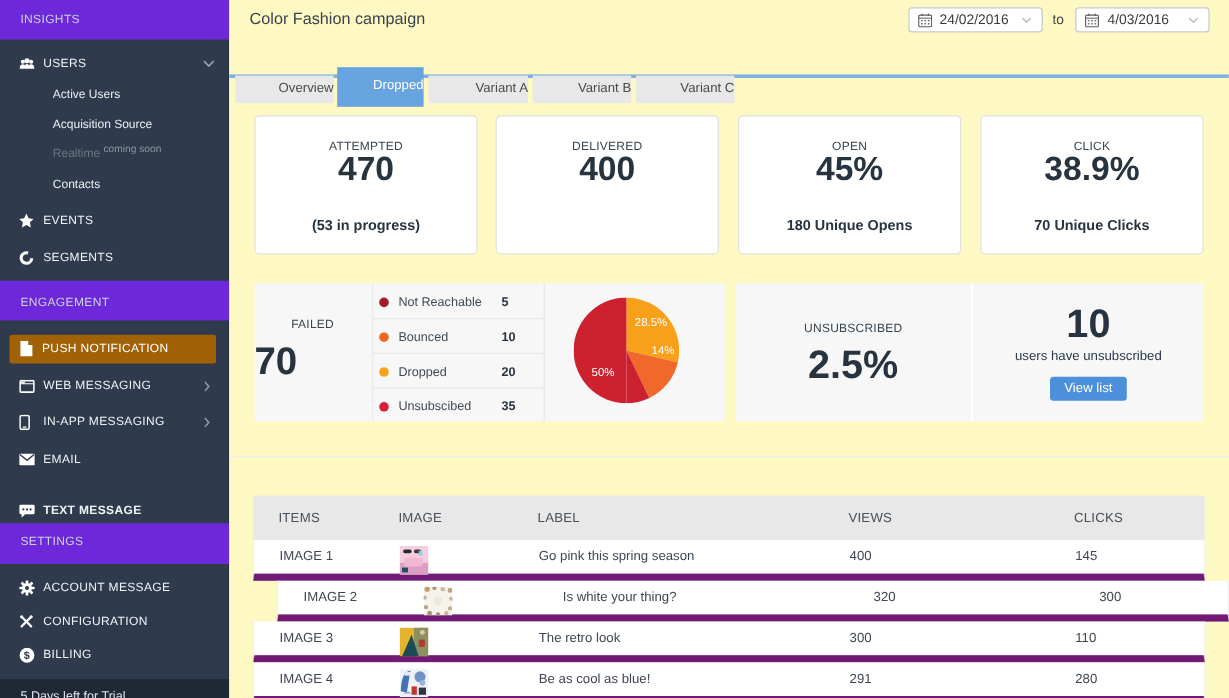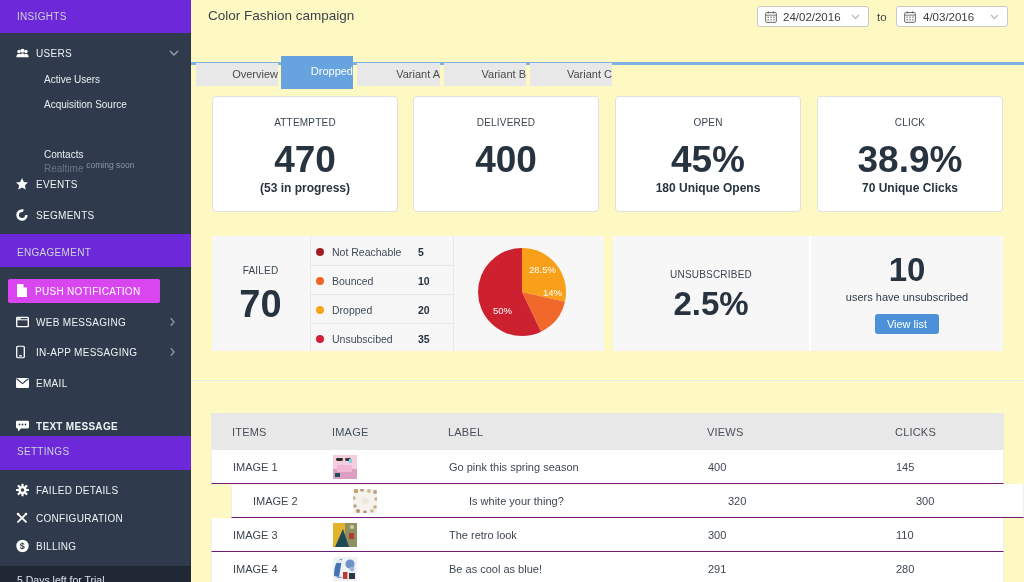--- a/index.html
+++ b/index.html
@@ -7,47 +7,47 @@
 
 #side { position:absolute; left:0; top:0; width:191px; height:582px; background:#2f3b4c; border-right:1px solid #273344; }
 #side .band { position:absolute; left:0; width:191px; background:#6d28d9; }
 #side .band span { position:absolute; left:17px; font-size:10px; letter-spacing:0.3px; color:#ccd3db; }
 .nav-item { position:absolute; left:0; width:191px; height:26px; color:#eef2f6; font-size:10px; letter-spacing:0.3px; }
 .nav-item .ic { position:absolute; left:16px; top:50%; transform:translateY(-50%); width:12px; height:13px; }
 .nav-item .lb { position:absolute; left:36px; top:50%; transform:translateY(-50%); white-space:nowrap; }
 .nav-sub { position:absolute; left:44px; transform:translateY(-50%); color:#e9edf2; font-size:10px; white-space:nowrap; }
 .chev-d { position:absolute; right:12px; top:50%; transform:translateY(-50%); }
 .chev-r { position:absolute; right:16px; top:50%; transform:translateY(-50%); }
-#push-row { position:absolute; left:8px; top:279px; width:152px; height:24px; background:#d946ef; border-radius:2px; }
+#push-row { position:absolute; left:8px; top:279px; width:172px; height:24px; background:#a16207; border-radius:2px; }
 #push-row .ic { position:absolute; left:8px; top:5px; width:12px; height:13px; }
 #push-row .lb { position:absolute; left:27px; top:50%; transform:translateY(-50%); color:#fff; font-size:10px; letter-spacing:0.3px; white-space:nowrap; }
 #trial { position:absolute; left:0; top:566px; width:191px; height:16px; background:#202836; }
 #trial span { position:absolute; left:17px; top:8px; font-size:10.5px; color:#dde2e8; }
 
 #main { position:absolute; left:191px; top:0; width:987px; height:582px; background:#fef9c3; }
 #title { position:absolute; left:17px; top:8px; font-size:13.5px; color:#39434f; }
 .datebox { position:absolute; top:6px; height:21px; border:1px solid #c9c9c9; border-radius:3px; background:#fff; }
 .datebox .cal { position:absolute; left:7px; top:4px; }
 .datebox .dt { position:absolute; left:25px; top:4px; font-size:11.5px; color:#3a3a3a; }
 .datebox .dc { position:absolute; right:8px; top:7px; }
 #tons { position:absolute; left:686px; top:11px; font-size:11.5px; color:#444; }
 
 #tabs { position:absolute; left:0; top:0; width:833px; height:64px; }
 #tabline { position:absolute; left:0; top:62px; width:833px; height:2.5px; background:#7fb0e2; }
 .tab { position:absolute; top:39px; height:23px; background:#e8e8e8; color:#4a4a4a; font-size:11px; text-align:right; line-height:23px;margin-top:24px; }
 .tab.active { top:32px; height:33px; background:#66a3df; color:#fff; line-height:30px; }
 
 .scard { position:absolute; top:96px; width:186px; height:116px; background:#fff; border:1px solid #e0e0e0; border-radius:4px; text-align:center; }
 .scard .cl { position:absolute; top:20px; width:100%; font-size:10px; letter-spacing:0.2px; color:#39454f; }
-.scard .cn { position:absolute; top:42px; width:100%; font-size:37px; font-weight:bold; color:#27333f; }
+.scard .cn { position:absolute; top:28px; width:100%; font-size:28px; font-weight:bold; color:#27333f; }
 .scard .cs { position:absolute; top:84px; width:100%; font-size:12px; font-weight:bold; color:#27333f; }
 
 #failcard { position:absolute; left:21px; top:236px; width:392px; height:115px; background:#f7f7f7; }
 #failcard .flab { position:absolute; left:0; top:29px; width:97px; text-align:center; font-size:10px; letter-spacing:0.2px; color:#39454f; }
-#failcard .fnum { position:absolute; left:0; top:47px; width:97px; text-align:center; font-size:38px; font-weight:bold; color:#27333f; }
+#failcard .fnum { position:absolute; left:0; top:47px; width:97px; font-size:32px; font-weight:bold; color:#27333f; }
 .leg-row { position:absolute; left:98px; width:143px; height:29px; }
 .leg-row .dot { position:absolute; left:6px; top:50%; margin-top:-4px; width:8px; height:8px; border-radius:50%; }
 .leg-row .ll { position:absolute; left:22px; top:50%; transform:translateY(-50%); font-size:10.5px; color:#3f4b59; white-space:nowrap; }
 .leg-row .lv { position:absolute; left:108px; top:50%; transform:translateY(-50%); font-size:10.5px; font-weight:bold; color:#27333f; }
 .leg-sep { position:absolute; left:98px; width:143px; height:1px; background:#e6e6e6; }
 .leg-vline { position:absolute; top:0; width:1px; height:115px; background:#e9e9e9; }
 #pie { position:absolute; left:266px; top:12px; width:88px; height:88px; }
 .plab { position:absolute; color:#fff; font-size:9.5px; }
 #unscard { position:absolute; left:422px; top:236px; width:390px; height:115px; background:#f7f7f7; }
 #unscard .half { position:absolute; top:0; height:115px; text-align:center; }
@@ -55,21 +55,21 @@
 .ul1 { position:absolute; top:33px; width:100%; font-size:10px; letter-spacing:0.2px; color:#39454f; }
 .ul2 { position:absolute; top:49px; width:100%; font-size:33px; font-weight:bold; color:#27333f; }
 .ur1 { position:absolute; top:15px; width:100%; font-size:33px; font-weight:bold; color:#27333f; }
 .ur2 { position:absolute; top:55px; width:100%; font-size:11px; color:#2b3949; }
 #viewbtn { position:absolute; left:64px; top:78px; width:64px; height:20px; background:#4b90d8; border-radius:3px; color:#fff; font-size:11px; text-align:center; line-height:20px; }
 #divider { position:absolute; left:0; top:380px; width:833px; height:1px; background:#ececec; }
 
 #tbl { position:absolute; left:20px; top:413px; width:793px; }
 #tbl .thead { position:absolute; left:0; top:0; width:793px; height:37px; background:#e8e8e8; }
 #tbl .th { position:absolute; top:50%; transform:translateY(-50%); font-size:11px; letter-spacing:0.2px; color:#474f58; }
-.trow { position:absolute; left:0; width:793px; height:34px; background:#fff; border-bottom:1px solid #701a75; border-left:1px solid #efefef; border-right:1px solid #efefef; }
+.trow { position:absolute; left:0; width:793px; height:34px; background:#fff; border-bottom:6px solid #701a75; border-left:1px solid #efefef; border-right:1px solid #efefef; }
 .trow .td { position:absolute; top:50%; transform:translateY(-50%); font-size:11px; color:#3d4652; white-space:nowrap; }
 .thumb { position:absolute; left:121px; top:5px; width:24px; height:24px; }
 .c1 { left:21px; } .c2 { left:121px; } .c3 { left:237px; } .c4 { left:496px; } .c5 { left:684px; }
 </style>
 </head>
 <body>
 <div id="side">
   <div class="band" style="top:0; height:33px;">
       <span style="top:11px;">INSIGHTS</span>
     </div>
@@ -83,21 +83,21 @@
       <path d="M0.2 10.2c0-2.6 1.4-4 3-4 .9 0 1.6.4 2.1 1-.6.8-1 1.9-1 3zM13.8 10.2c0-2.6-1.4-4-3-4-.9 0-1.6.4-2.1 1 .6.8 1 1.9 1 3zM4.4 10.2c0-2.7 1.2-4.3 2.6-4.3s2.6 1.6 2.6 4.3z"></path>
         </g>
     </svg>
     <span class="lb">USERS</span>
     <svg class="chev-d" width="10" height="6" viewBox="0 0 10 6">
         <path d="M1 1l4 4 4-4" stroke="#99a3ae" stroke-width="1.4" fill="none"></path>
       </svg>
   </div>
   <div class="nav-sub" style="top:79px;">Active Users</div>
   <div class="nav-sub" style="top:104px;">Acquisition Source</div>
-  <div class="nav-sub" style="top:128px; color:#6b7583;margin-top:40px;">Realtime <span style="font-size:8.5px; color:#8d96a3; position:relative; top:-4px;">coming soon</span></div>
+  <div class="nav-sub" style="top:128px; color:#6b7583;">Realtime <span style="font-size:8.5px; color:#8d96a3; position:relative; top:-4px;">coming soon</span></div>
   <div class="nav-sub" style="top:154px;">Contacts</div>
 
   <div class="nav-item" style="top:171px;">
     <svg class="ic" viewBox="0 0 12 12" style="width:12px;height:12px;">
         <path fill="#fff" d="M6 0l1.8 3.9 4.2.5-3.1 2.9.8 4.2L6 9.4l-3.7 2.1.8-4.2L0 4.4l4.2-.5z"></path>
       </svg>
     <span class="lb">EVENTS</span>
   </div>
   <div class="nav-item" style="top:202px;">
     <svg class="ic" viewBox="0 0 12 12" style="width:12px;height:12px;">
@@ -166,21 +166,21 @@
           <circle cx="6.5" cy="6.5" r="4.1"></circle>
           <g>
             <rect x="5.4" y="0" width="2.2" height="13" rx="0.6"></rect>
             <rect x="0" y="5.4" width="13" height="2.2" rx="0.6"></rect>
             <rect x="5.4" y="0" width="2.2" height="13" rx="0.6" transform="rotate(45 6.5 6.5)"></rect>
             <rect x="5.4" y="0" width="2.2" height="13" rx="0.6" transform="rotate(-45 6.5 6.5)"></rect>
           </g>
         </g>
       <circle cx="6.5" cy="6.5" r="1.7" fill="#2f3b4c"></circle>
     </svg>
-    <span class="lb">FAILED DETAILS</span>
+    <span class="lb">ACCOUNT MESSAGE</span>
   </div>
   <div class="nav-item" style="top:505px;">
     <svg class="ic" viewBox="0 0 13 13" style="width:12px;height:12px;">
         <g stroke="#fff" stroke-width="2" stroke-linecap="round">
           <line x1="2.2" y1="2.2" x2="10.8" y2="10.8"></line>
           <line x1="10.8" y1="2.2" x2="2.2" y2="10.8"></line>
         </g>
         <circle cx="2.2" cy="2.2" r="1.4" fill="#fff"></circle>
         <circle cx="10.8" cy="2.2" r="1.4" fill="#fff"></circle>
       </svg>

